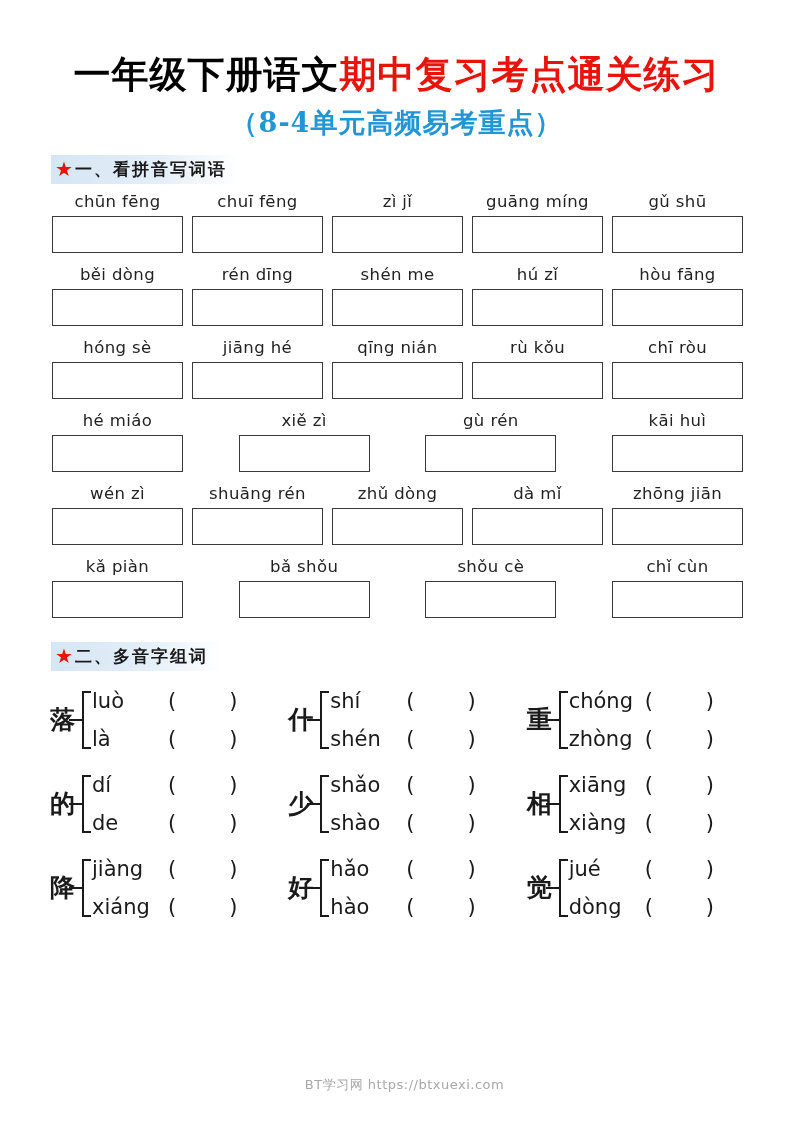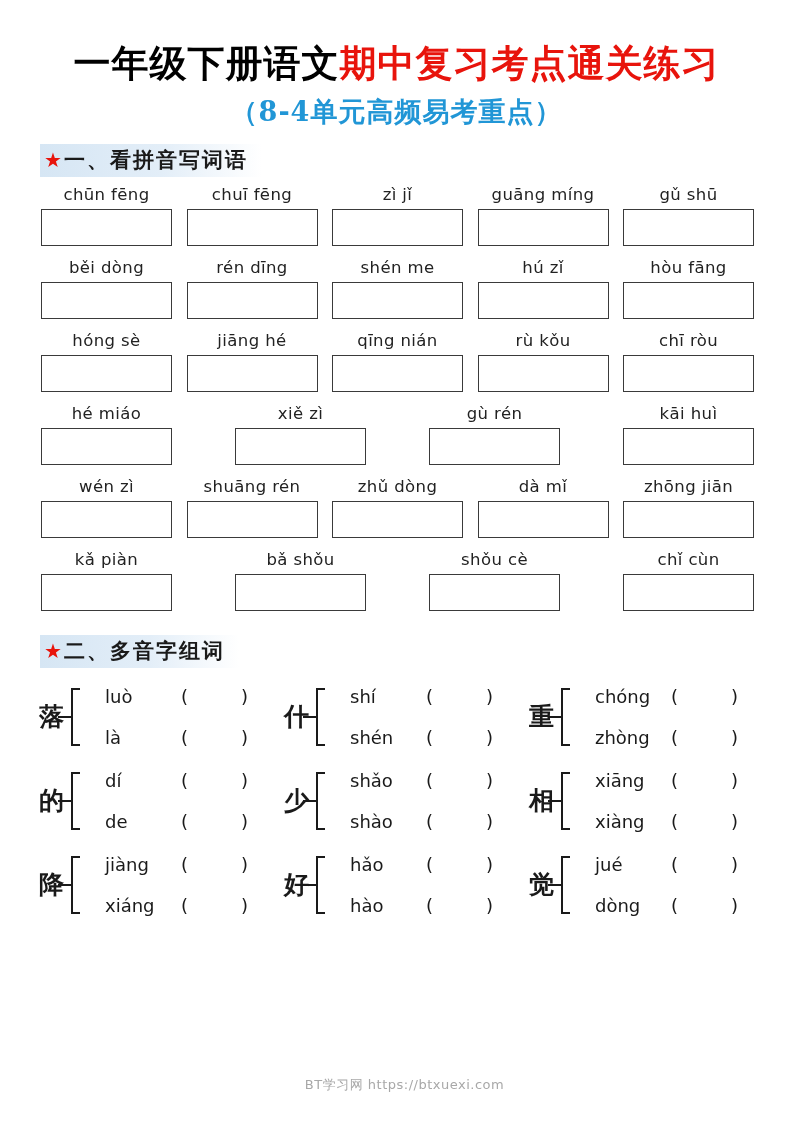--- a/index.html
+++ b/index.html
@@ -12,21 +12,21 @@
     height: 1122px;
     position: relative;
     font-family: "Liberation Sans", "DejaVu Sans", sans-serif;
     overflow: hidden;
   }
   .page {
     position: relative;
     width: 793px;
     height: 1122px;
     box-sizing: border-box;
-    padding: 0;
+    padding: 11px;
   }
 
   
   .title-block {
     text-align: center;
     padding-top: 42px;
   }
   .title-line {
     font-family: "DejaVu Serif", "Liberation Serif", serif;
     font-size: 37px;
@@ -55,21 +55,21 @@
     background: linear-gradient(to right, #d6e6f4 0%, #e3eef8 55%, #ffffff 100%);
   }
   .section-head .star {
     color: #e8140c;
     font-size: 20px;
     vertical-align: middle;
     margin-right: 2px;
   }
   .section-head .stext {
     font-family: Liberation Serif, serif;
-    font-size: 21px;
+    font-size: 17px;
     font-weight: bold;
     color: #1a1a1a;
     letter-spacing: 2px;
     vertical-align: middle;
   }
 
   
   .pinyin-section {
     padding: 6px 38px 0 40px;
   }
@@ -160,24 +160,23 @@
     display: flex;
     flex-direction: column;
     justify-content: space-between;
     height: 62px;
     padding-left: 2px;
   }
   .poly-line {
     display: flex;
     align-items: center;
     font-family: "DejaVu Sans", "Liberation Sans", sans-serif;
-    font-size: 18px;
+    font-size: 21px;
     color: #1a1a1a;
     white-space: nowrap;
-    margin-left: 24px;
   }
   .poly-pinyin {
     min-width: 76px;
     display: inline-block;
   }
   .poly-paren {
     letter-spacing: 1px;
   }
   .poly-paren .gap { display: inline-block; width: 52px; }
 

